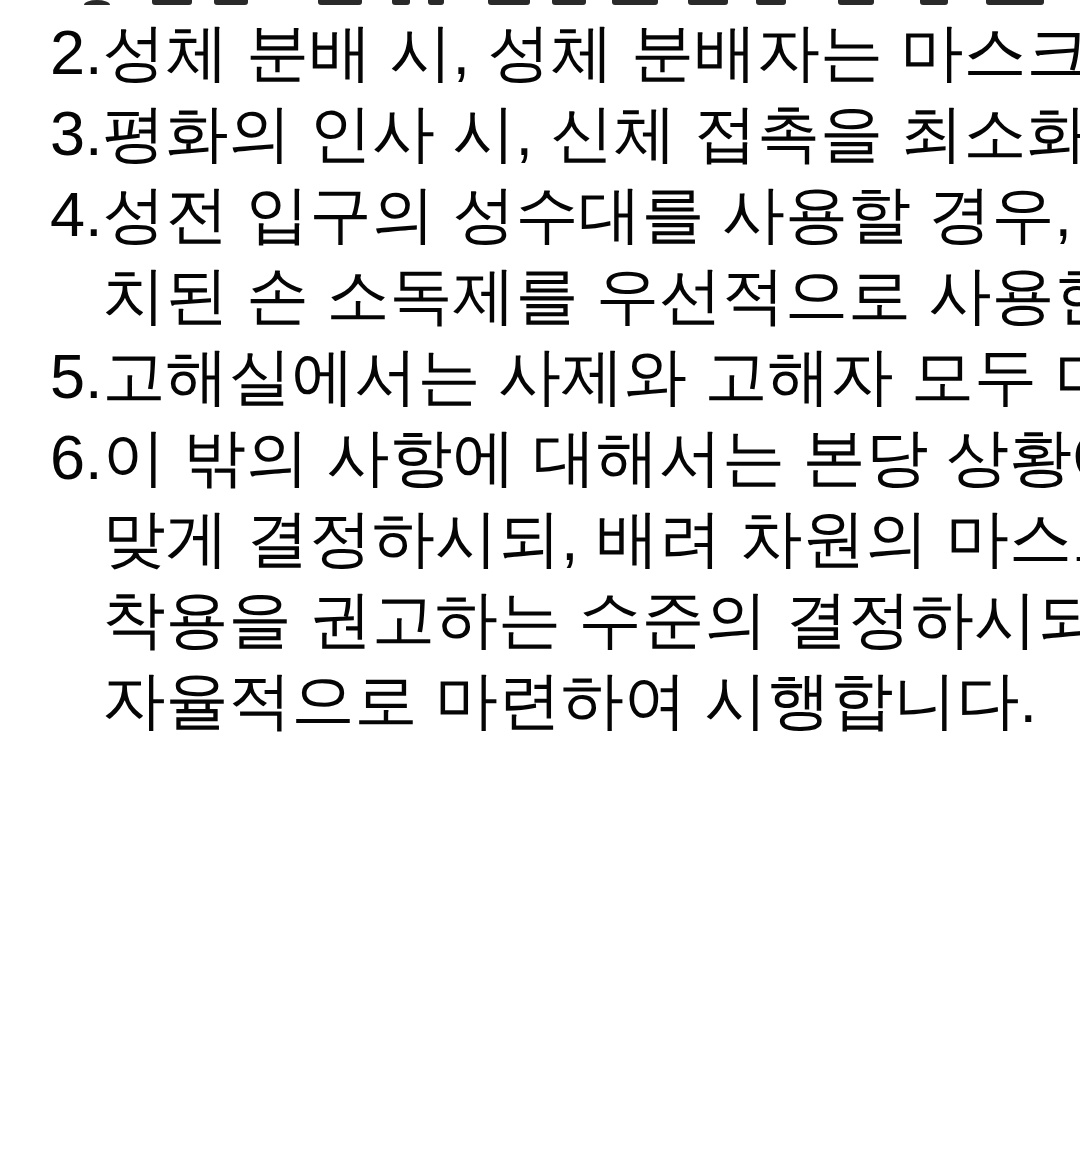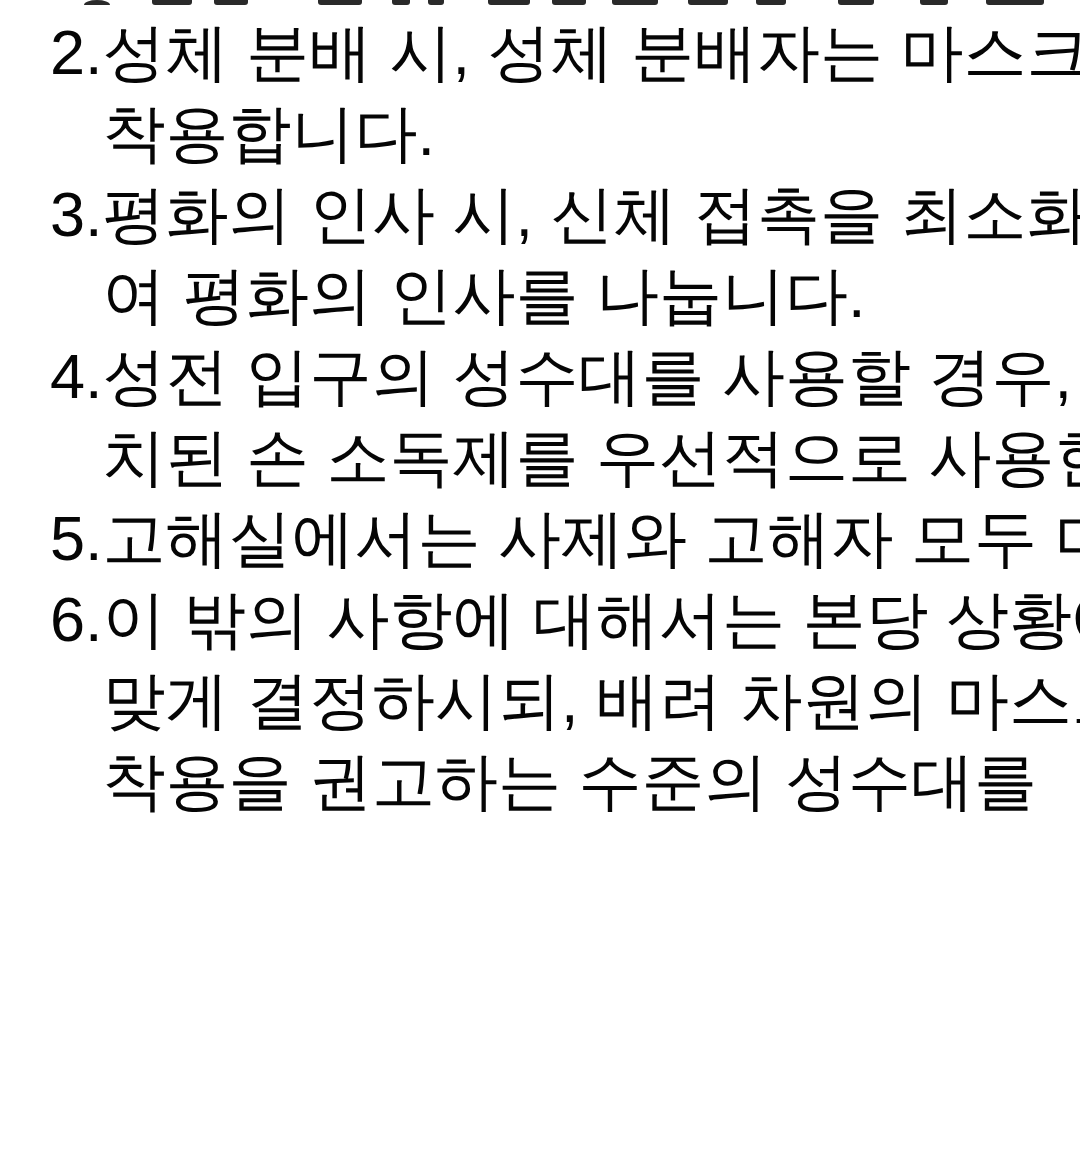--- a/index.html
+++ b/index.html
@@ -80,29 +80,27 @@
     <span class="frag" style="left:920px;width:28px;"></span>
     <span class="frag" style="left:986px;width:58px;"></span>
   </div>
 
   <div class="doc">
 
     <div class="item">
       <div class="item-number">2.</div>
       <div class="item-lines">
         <div class="line">성체 분배 시, 성체 분배자는 마스크를</div>
-        <div class="line">착용합니다.</div>
       </div>
     </div>
 
     <div class="item">
       <div class="item-number">3.</div>
       <div class="item-lines">
         <div class="line">평화의 인사 시, 신체 접촉을 최소화하</div>
-        <div class="line">여 평화의 인사를 나눕니다.</div>
       </div>
     </div>
 
     <div class="item">
       <div class="item-number">4.</div>
       <div class="item-lines">
         <div class="line">성전 입구의 성수대를 사용할 경우, 비</div>
         <div class="line">치된 손 소독제를 우선적으로 사용한</div>
       </div>
     </div>
@@ -112,18 +110,19 @@
       <div class="item-lines">
         <div class="line">고해실에서는 사제와 고해자 모두 마</div>
       </div>
     </div>
 
     <div class="item">
       <div class="item-number">6.</div>
       <div class="item-lines">
         <div class="line">이 밖의 사항에 대해서는 본당 상황에</div>
         <div class="line">맞게 결정하시되, 배려 차원의 마스크</div>
-        <div class="line">착용을 권고하는 수준의 성수대를</div>
+        <div class="line">착용을 권고하는 수준의 결정하시되</div>
+        <div class="line">자율적으로 마련하여 시행합니다.</div>
       </div>
     </div>
 
   </div>
 </div>
 
 </body></html>

